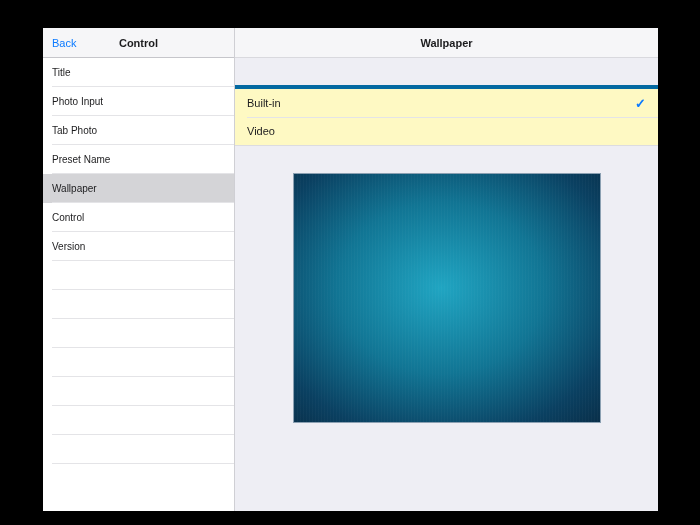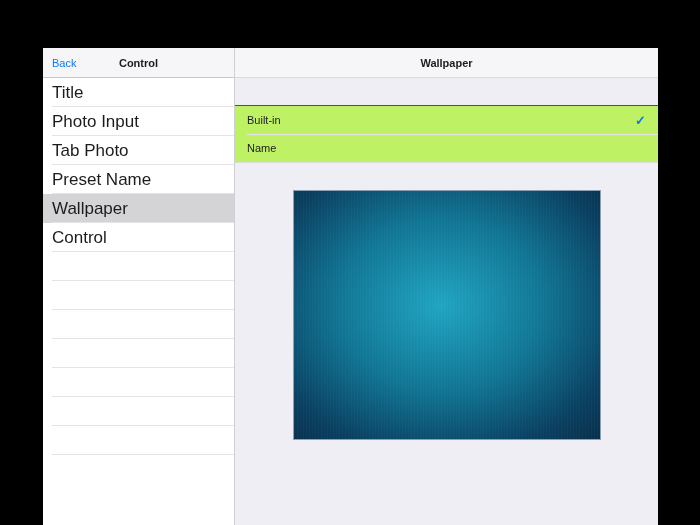--- a/index.html
+++ b/index.html
@@ -1,56 +1,56 @@
 <!DOCTYPE html>
 <html><head>
 <meta charset="utf-8">
 <style>
   html,body{margin:0;padding:0;}
   body{
     width:700px;height:525px;background:#000;position:relative;overflow:hidden;
     font-family:"Liberation Sans", sans-serif;
     -webkit-font-smoothing:antialiased;
   }
-  .device{position:absolute;left:43px;top:28px;width:615px;height:427px;background:#eeeef4;margin-top:20px;}
+  .device{position:absolute;left:43px;top:28px;width:615px;height:427px;background:#eeeef4;}
   
   .sidebar{
     position:absolute;left:0;top:0;width:191px;height:483px;background:#fff;
     border-right:1px solid #cfcfd4;overflow:hidden;
   }
   .sidebar-header{
     height:29px;background:#f6f6f8;border-bottom:1px solid #c6c6cb;
     display:flex;align-items:center;justify-content:center;position:relative;
     font-size:11px;font-weight:bold;color:#1c1c1e;
   }
   .back{
     position:absolute;left:9px;top:0;height:29px;display:flex;align-items:center;
     color:#0b7aff;font-weight:normal;font-size:11px;cursor:default;
   }
   .row{
     height:29px;position:relative;display:flex;align-items:center;
-    padding-left:9px;font-size:17px;color:#1c1c1e;box-sizing:border-box;
+    padding-left:9px;font-size:10px;color:#1c1c1e;box-sizing:border-box;
   }
   .row::after{
     content:"";position:absolute;left:9px;right:0;bottom:0;height:1px;background:#e4e4e7;
   }
   .row.selected{background:#d4d4d7;}
   
   .detail{
     position:absolute;left:192px;top:0;width:423px;height:483px;
     background:#eeeef4;overflow:hidden;
   }
   .detail-header{
     height:29px;background:#f6f6f8;border-bottom:1px solid #d9d9de;
     display:flex;align-items:center;justify-content:center;
     font-size:11px;font-weight:bold;color:#1c1c1e;
   }
   .options{
-    margin-top:27px;background:#bef264;
-    border-top:1px solid #0369a1;border-bottom:1px solid #dcdce0;
+    margin-top:27px;background:#fef9c3;
+    border-top:4px solid #0369a1;border-bottom:1px solid #dcdce0;
   }
   .option{
     height:28px;display:flex;align-items:center;justify-content:space-between;
     padding:0 12px;font-size:11px;color:#1c1c1e;position:relative;
   }
   .option + .option::before{
     content:"";position:absolute;left:12px;right:0;top:0;height:1px;background:#e4e4e7;
   }
   .check{color:#0b7aff;font-size:13px;font-weight:bold;line-height:1;}
   .preview{
@@ -83,40 +83,43 @@
     </div>
     <div class="row">
       <span>Preset Name</span>
     </div>
     <div class="row selected">
       <span>Wallpaper</span>
     </div>
     <div class="row">
       <span>Control</span>
     </div>
+    <div class="row">
+      <span>Version</span>
+    </div>
     <div class="row"></div>
     <div class="row"></div>
     <div class="row"></div>
     <div class="row"></div>
     <div class="row"></div>
     <div class="row"></div>
     <div class="row"></div>
   </aside>
 
   <section class="detail">
     <div class="detail-header">
       <span>Wallpaper</span>
     </div>
     <div class="options">
       <div class="option">
         <span>Built-in</span>
         <span class="check" style="color: rgb(11, 122, 255);">✓</span>
       </div>
       <div class="option">
-        <span>Name</span>
+        <span>Video</span>
       </div>
     </div>
     <div class="preview" style="background: radial-gradient(230px 190px at 48% 46%, rgb(32, 165, 194) 0%, rgb(17, 117, 148) 45%, rgb(10, 64, 97) 80%, rgb(9, 46, 72) 100%);">
       <div class="preview-texture"></div>
     </div>
   </section>
 
 </div>
 
 </body></html>

